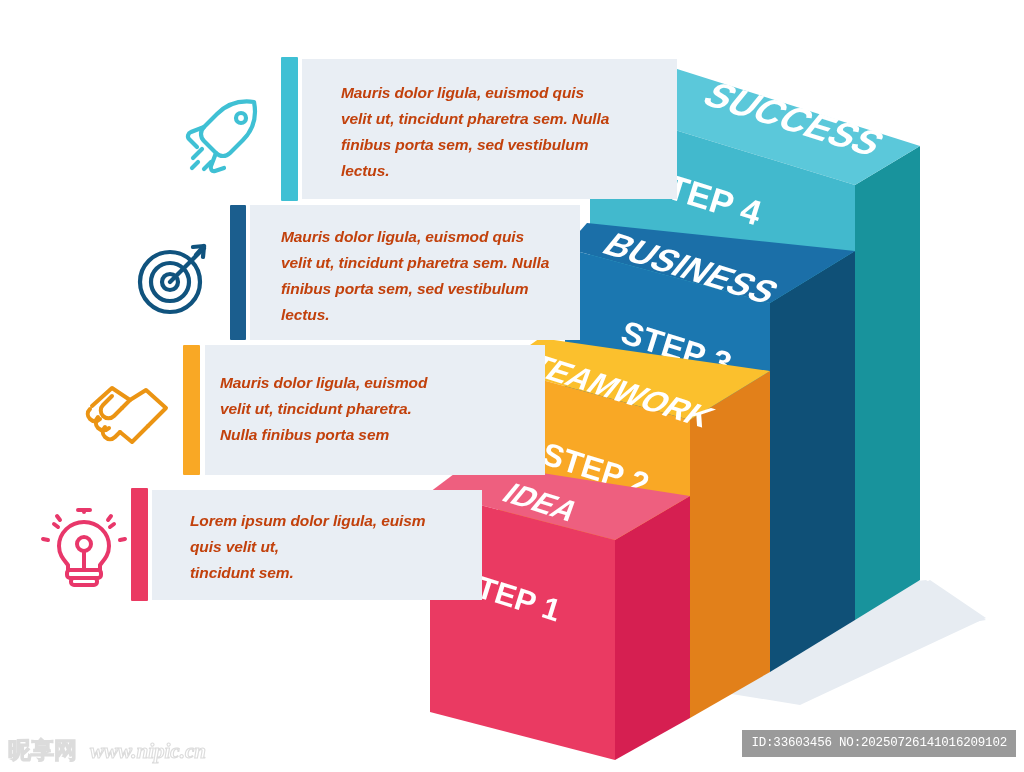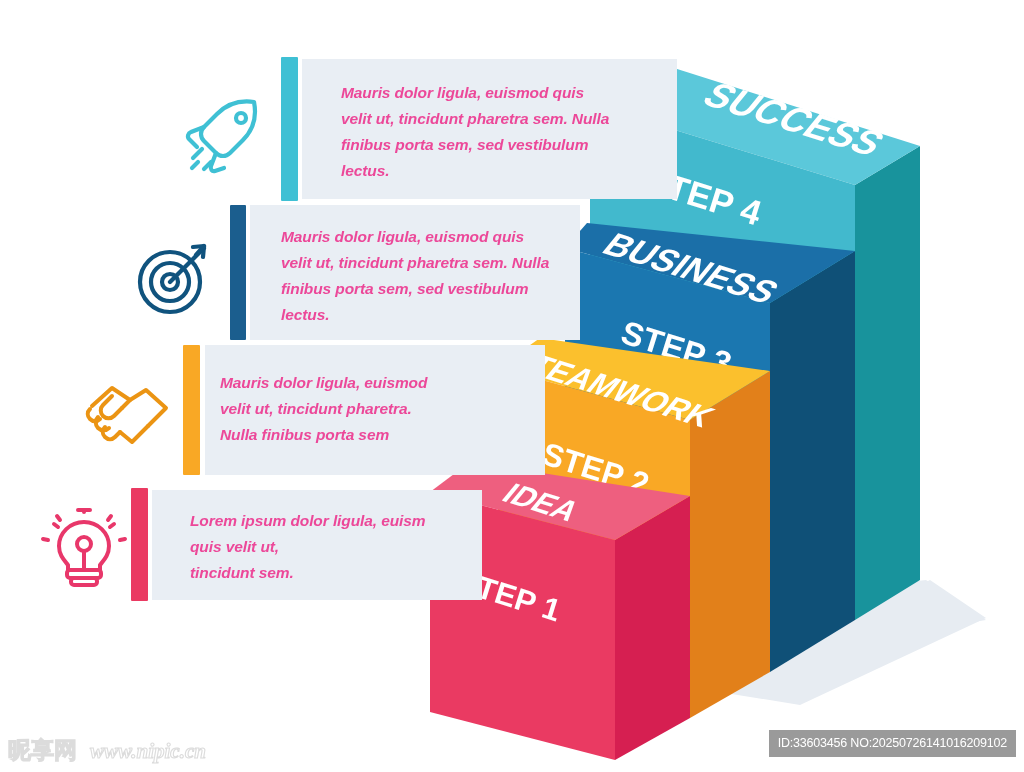--- a/index.html
+++ b/index.html
@@ -17,41 +17,41 @@
   
   .row{position:absolute;}
   .panel{
     position:absolute;
     background:#e9eef4;
     box-sizing:border-box;
   }
   .bar{position:absolute;border-radius:1px;}
   .ptext{
     position:absolute;
-    color:#ec4899;
+    color:#c2410c;
     font-style:italic;
     font-weight:bold;
     font-size:15.5px;
     line-height:26px;
     letter-spacing:-0.1px;
     white-space:pre-line;
   }
   .icon{position:absolute;}
 
   
   #wm-logo{
     position:absolute;left:8px;top:735px;
     width:230px;height:30px;
   }
   #wm-id{
     position:absolute;right:8px;top:730px;
     background:#9a9a9a;color:#ffffff;
     font-size:12.5px;line-height:24px;
     padding:1px 9px 2px 9px;
-    font-family:Liberation Sans, sans-serif;
+    font-family:Liberation Mono, monospace;
     letter-spacing:-0.2px;
     white-space:nowrap;
   }
 </style>
 </head>
 <body>
 
 <div id="stage">
 
   <svg id="stack" viewBox="0 0 1024 772">

